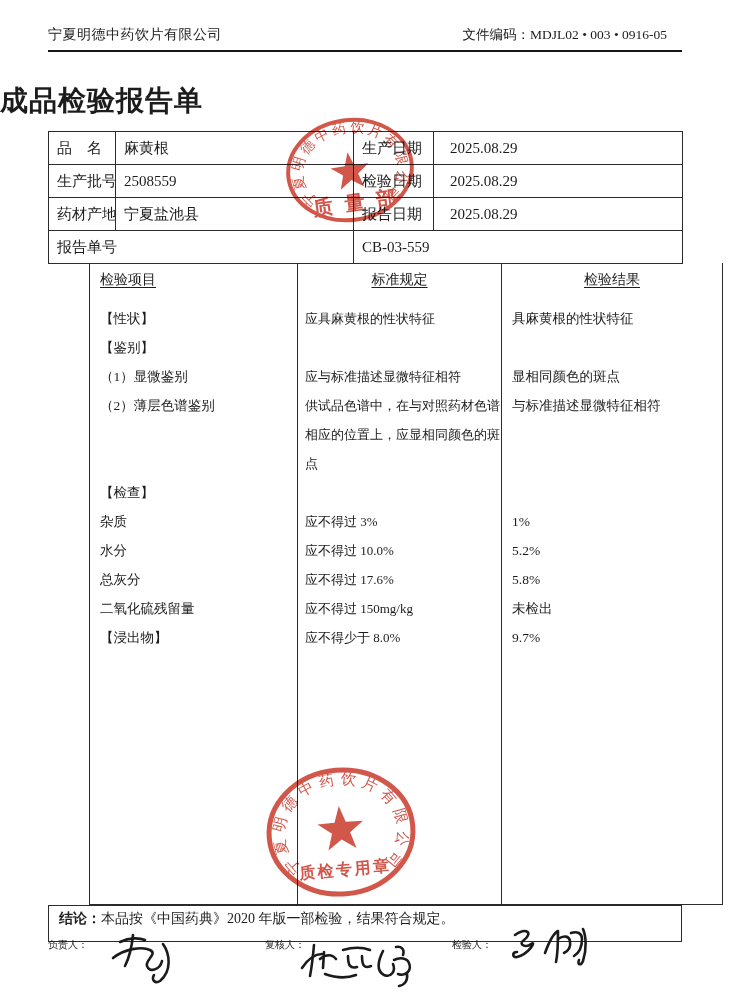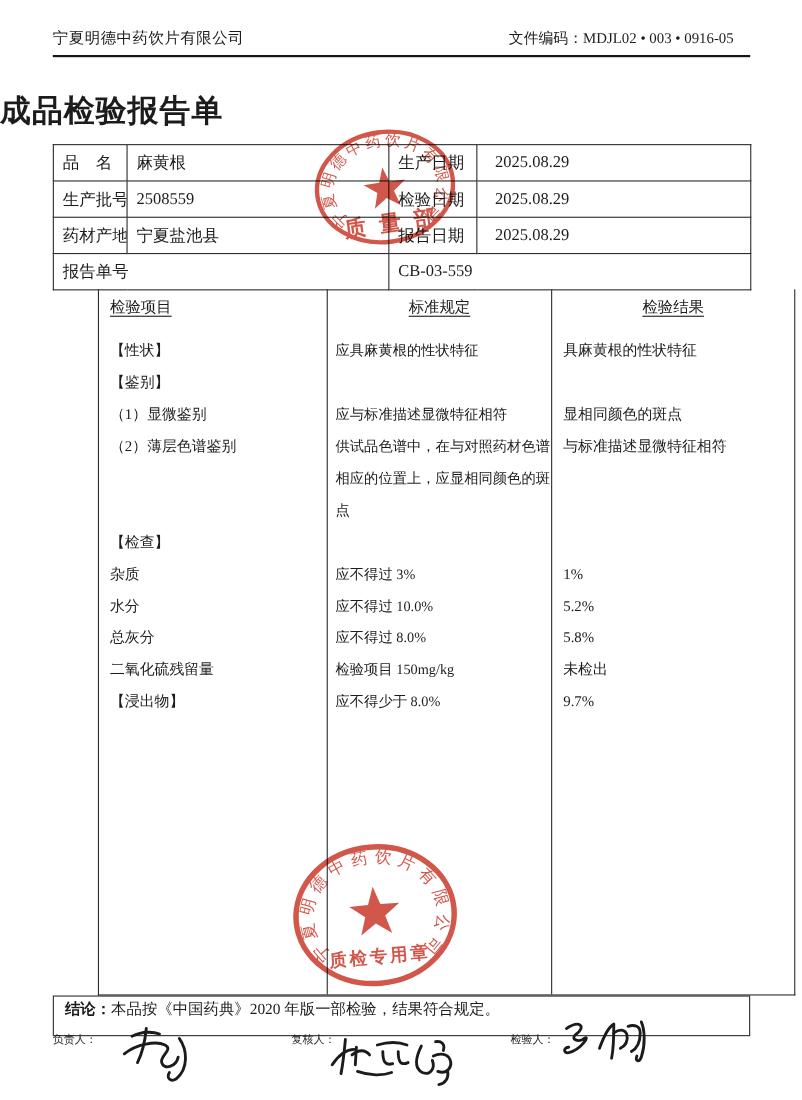--- a/index.html
+++ b/index.html
@@ -120,22 +120,22 @@
     <div class="lines">
         <div class="line">应具麻黄根的性状特征</div>
         <div class="line"></div>
         <div class="line">应与标准描述显微特征相符</div>
         <div class="line">供试品色谱中，在与对照药材色谱</div>
         <div class="line">相应的位置上，应显相同颜色的斑</div>
         <div class="line">点</div>
         <div class="line"></div>
         <div class="line">应不得过 3%</div>
         <div class="line">应不得过 10.0%</div>
-        <div class="line">应不得过 8.0%</div>
-        <div class="line">检验项目 150mg/kg</div>
+        <div class="line">应不得过 17.6%</div>
+        <div class="line">应不得过 150mg/kg</div>
         <div class="line">应不得少于 8.0%</div>
       </div>
   </div>
   <div class="rcol rcol-3">
     <div class="rhead"><span>检验结果</span></div>
     <div class="lines">
         <div class="line">具麻黄根的性状特征</div>
         <div class="line"></div>
         <div class="line">显相同颜色的斑点</div>
         <div class="line">与标准描述显微特征相符</div>
@@ -150,21 +150,21 @@
       </div>
   </div>
 </div>
 
 <div class="abs conclusion">
   <span class="b">结论：</span><span>本品按《中国药典》2020 年版一部检验，结果符合规定。</span>
 </div>
 
 <div class="abs sig-label" style="left:48px">负责人：</div>
 <div class="abs sig-label" style="left:265px">复核人：</div>
-<div class="abs sig-label" style="left:464px">检验人：</div>
+<div class="abs sig-label" style="left:452px">检验人：</div>
 
 <svg class="abs sig-svg" style="left:100px;top:932px" width="92" height="58" viewBox="0 0 92 58">
   <path d="M20,10 C30,5 40,6 45,8"></path>
   <path d="M33,3 C32,13 30,24 25,34"></path>
   <path d="M13,26 C24,17 42,14 50,18 C58,22 45,28 47,34 C49,41 60,38 62,29"></path>
   <path d="M63,12 C70,22 72,39 60,49 C55,52 51,48 54,43"></path>
 </svg>
 <svg class="abs sig-svg" style="left:295px;top:928px" width="140" height="64" viewBox="0 0 140 64">
   <path d="M7,40 C13,31 19,26 27,26"></path>
   <path d="M19,17 C18,28 17,38 15,48"></path>

